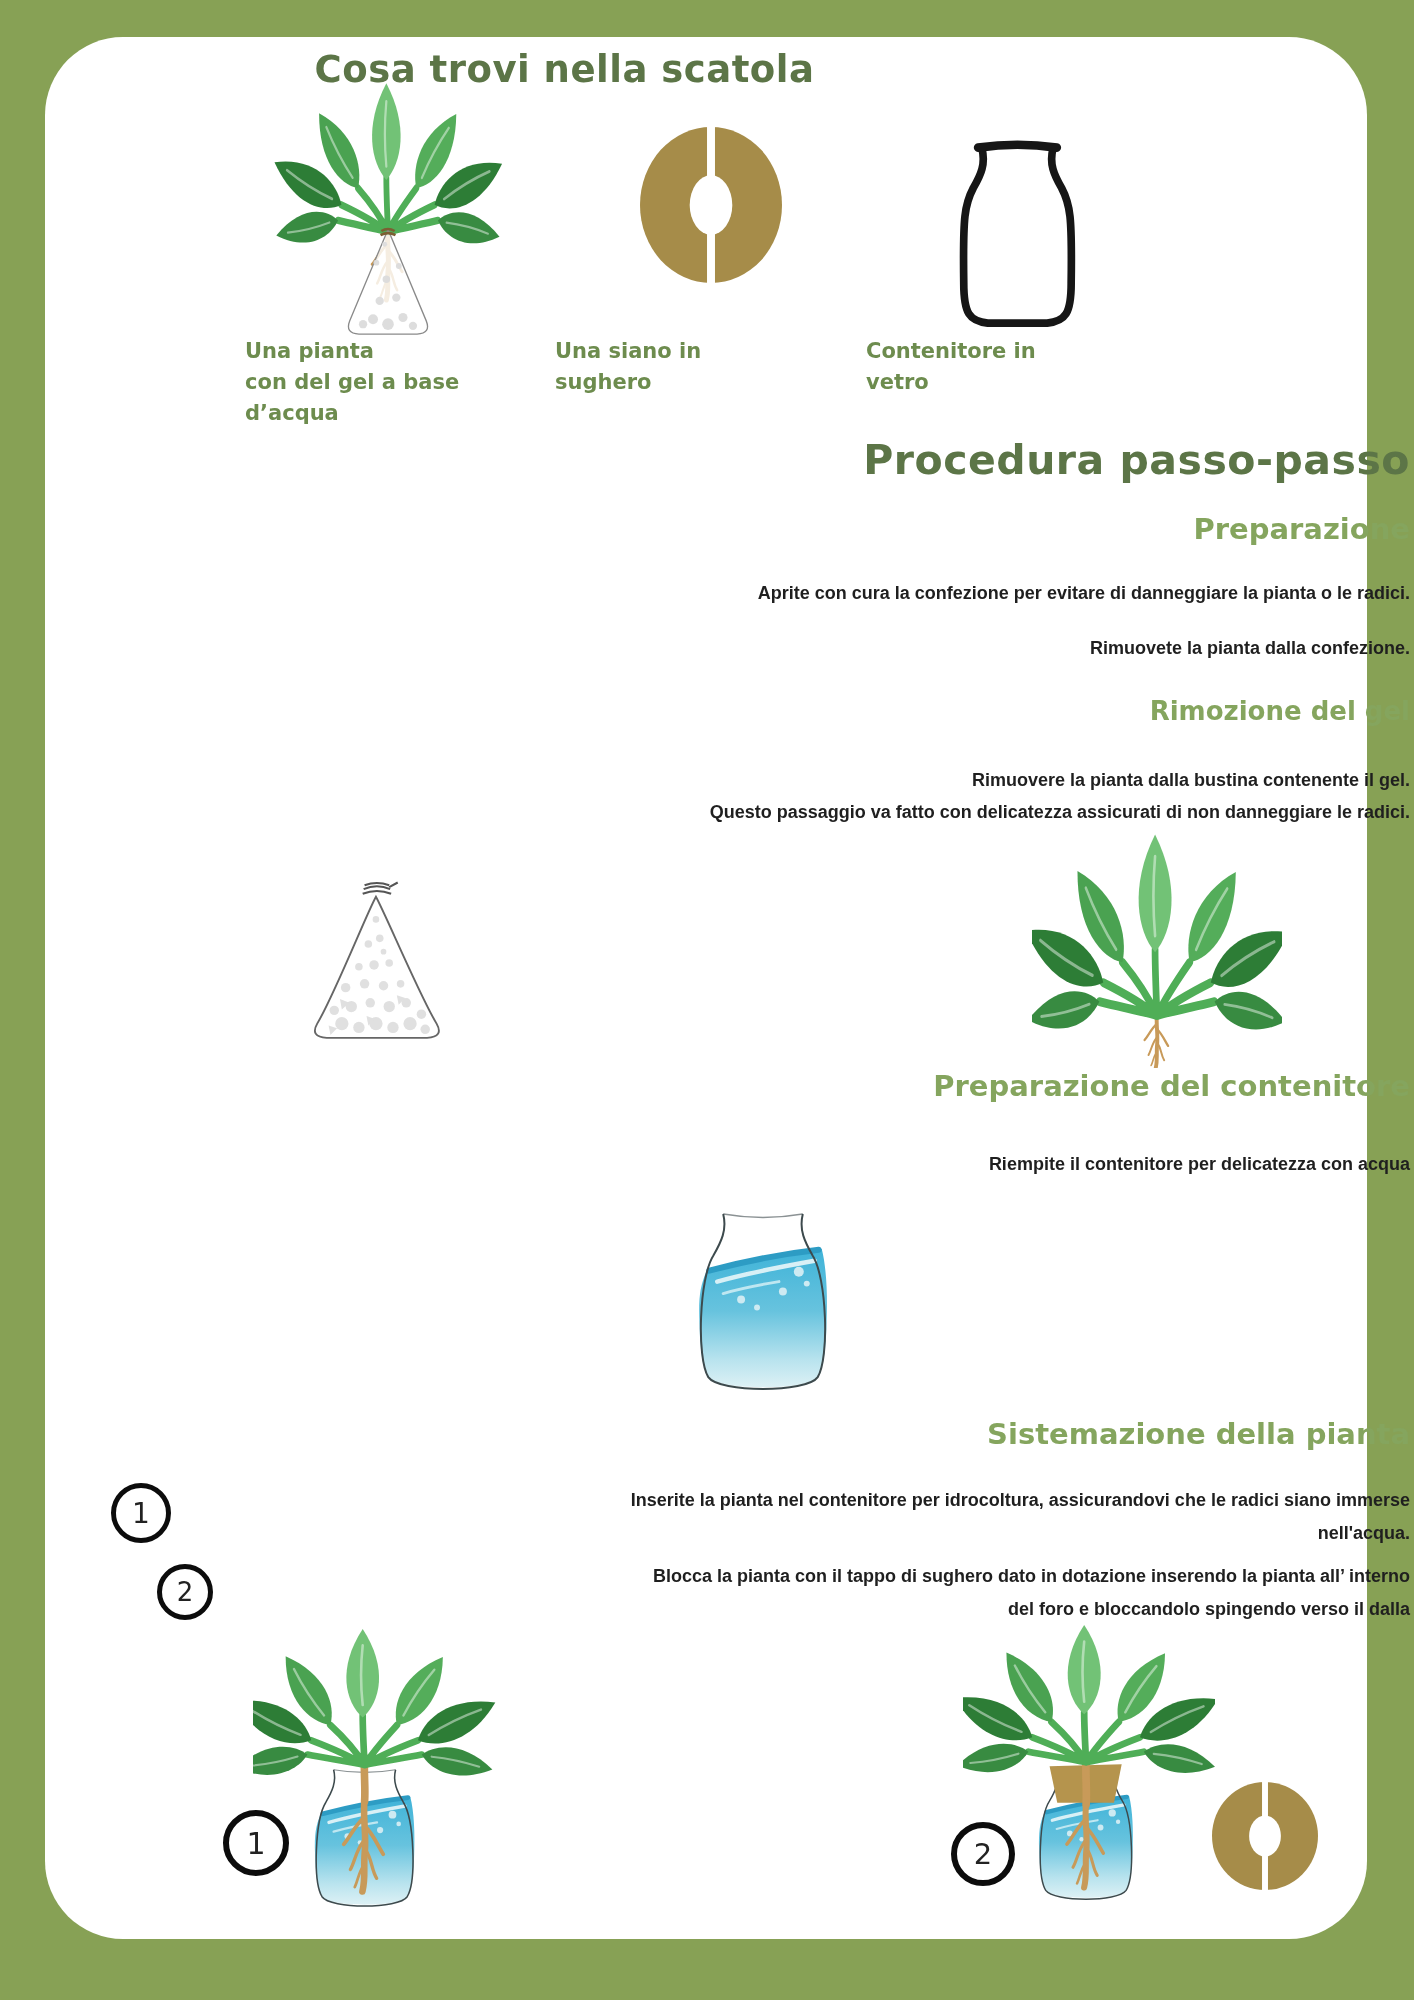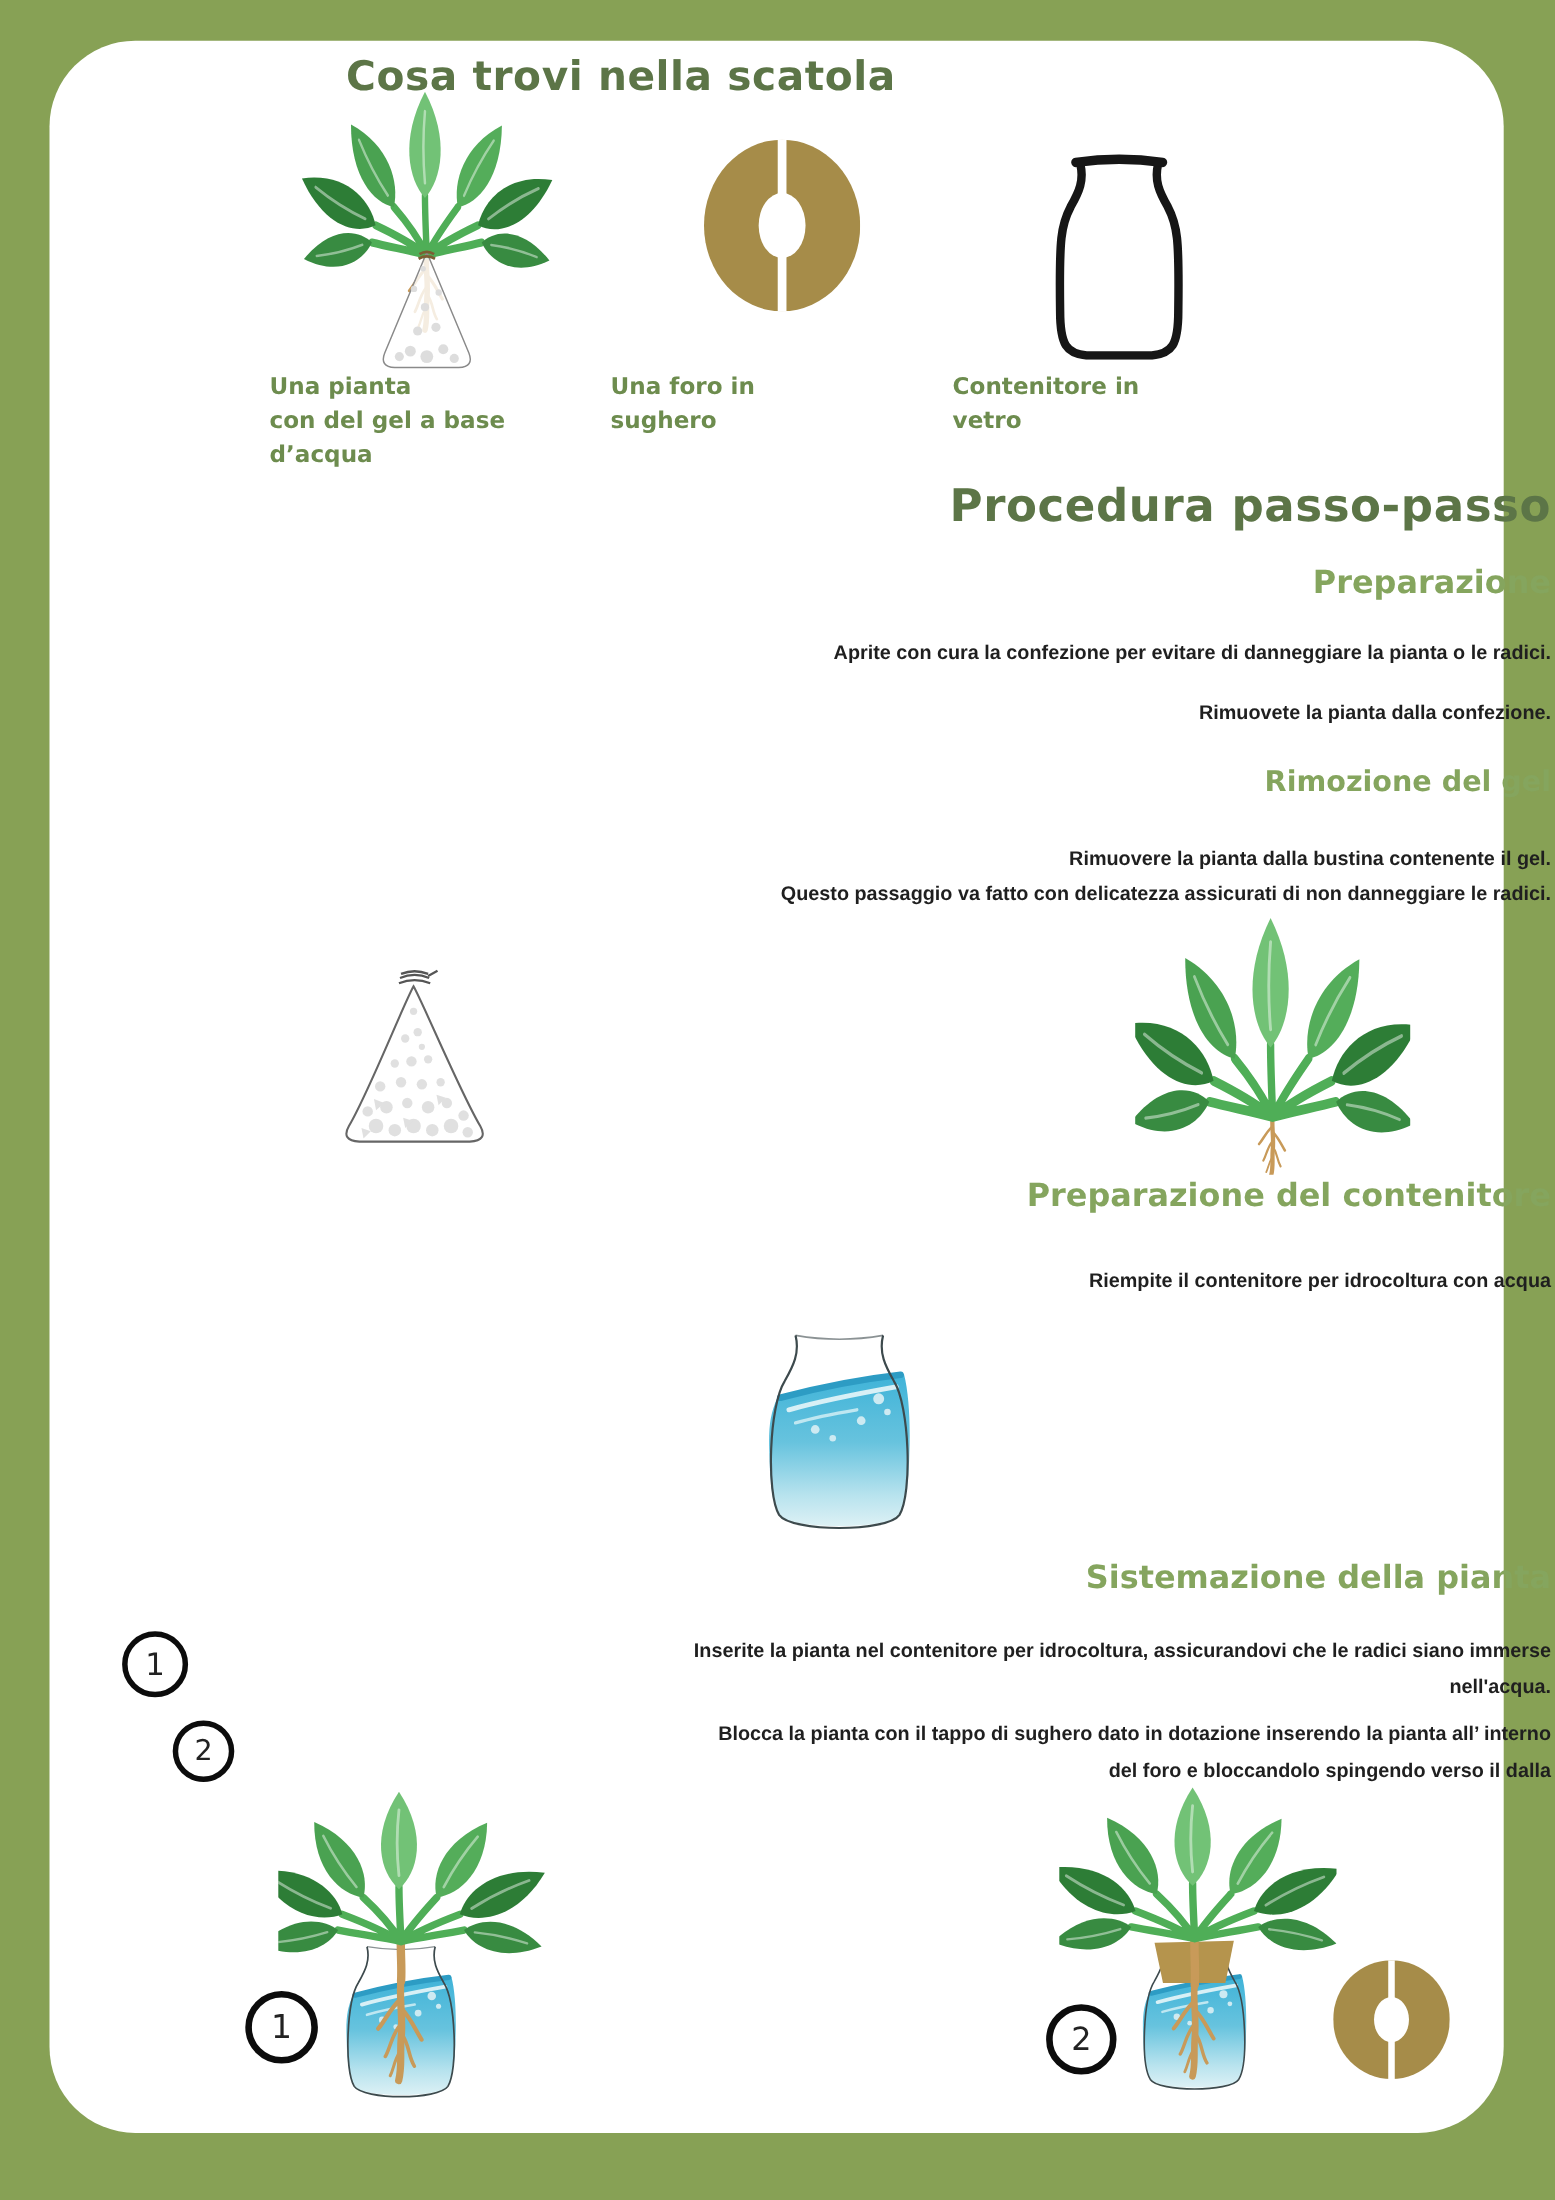--- a/index.html
+++ b/index.html
@@ -112,21 +112,21 @@
     <path fill="none" stroke="#161616" stroke-width="8" stroke-linecap="round" stroke-linejoin="round" d="M34,10 C38,26 33,37 25,51 C16,68 14,80 15,150 C15,182 21,190 40,192 L102,192 C121,190 127,182 127,150 C128,80 126,68 117,51 C109,37 104,26 108,10"></path>
     <path fill="none" stroke="#161616" stroke-width="9" stroke-linecap="round" d="M30,9 Q71,3 112,9"></path>
   </svg>
 
   <div class="abs ctr lbl" style="left:245px;top:336px;width:300px;">
     <div>Una pianta</div>
     <div>con del gel a base</div>
     <div>d’acqua</div>
   </div>
   <div class="abs ctr lbl" style="left:555px;top:336px;width:300px;">
-    <div>Una foro in</div>
+    <div>Una siano in</div>
     <div>sughero</div>
   </div>
   <div class="abs ctr lbl" style="left:866px;top:336px;width:300px;">
     <div>Contenitore in</div>
     <div>vetro</div>
   </div>
 
   <div class="col h-dark" style="top:436px;font-size:41px;letter-spacing:.5px;">Procedura passo-passo</div>
 
   <div class="col h-lite" style="top:512px;font-size:29px;">Preparazione</div>
@@ -174,21 +174,21 @@
   </svg>
 
   <svg class="abs" style="left:1032px;top:828px;" width="250" height="240" viewBox="0 0 260 250">
     <use href="#roots" transform="translate(130,193) scale(0.68)"></use>
     <g transform="scale(1,1.32)">
         <use href="#plant"></use>
       </g>
   </svg>
 
   <div class="col h-lite" style="top:1069px;font-size:29px;">Preparazione del contenitore</div>
-  <div class="col body-t" style="top:1148px;">Riempite il contenitore per idrocoltura con acqua</div>
+  <div class="col body-t" style="top:1148px;">Riempite il contenitore per delicatezza con acqua</div>
 
   <svg class="abs" style="left:683px;top:1208px;" width="160" height="194" viewBox="0 0 160 195">
     <use href="#vase"></use>
   </svg>
 
   <div class="col h-lite" style="top:1417px;font-size:29px;">Sistemazione della pianta</div>
 
   <div class="numcirc" style="left:111px;top:1483px;width:50px;height:50px;font-size:28px;">
     <span>1</span>
   </div>

